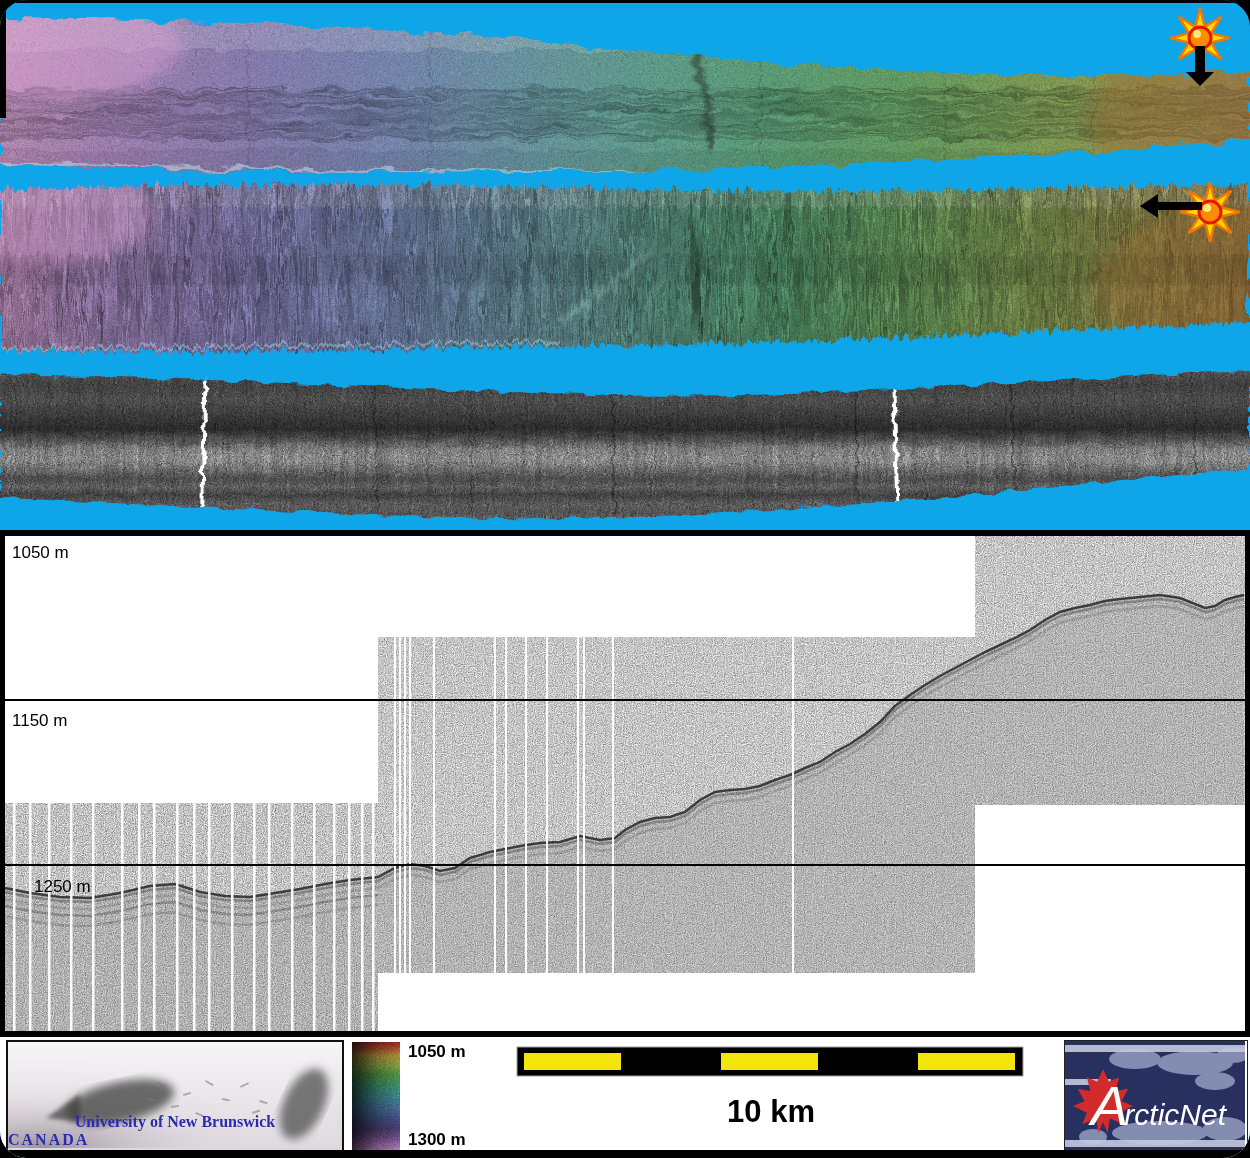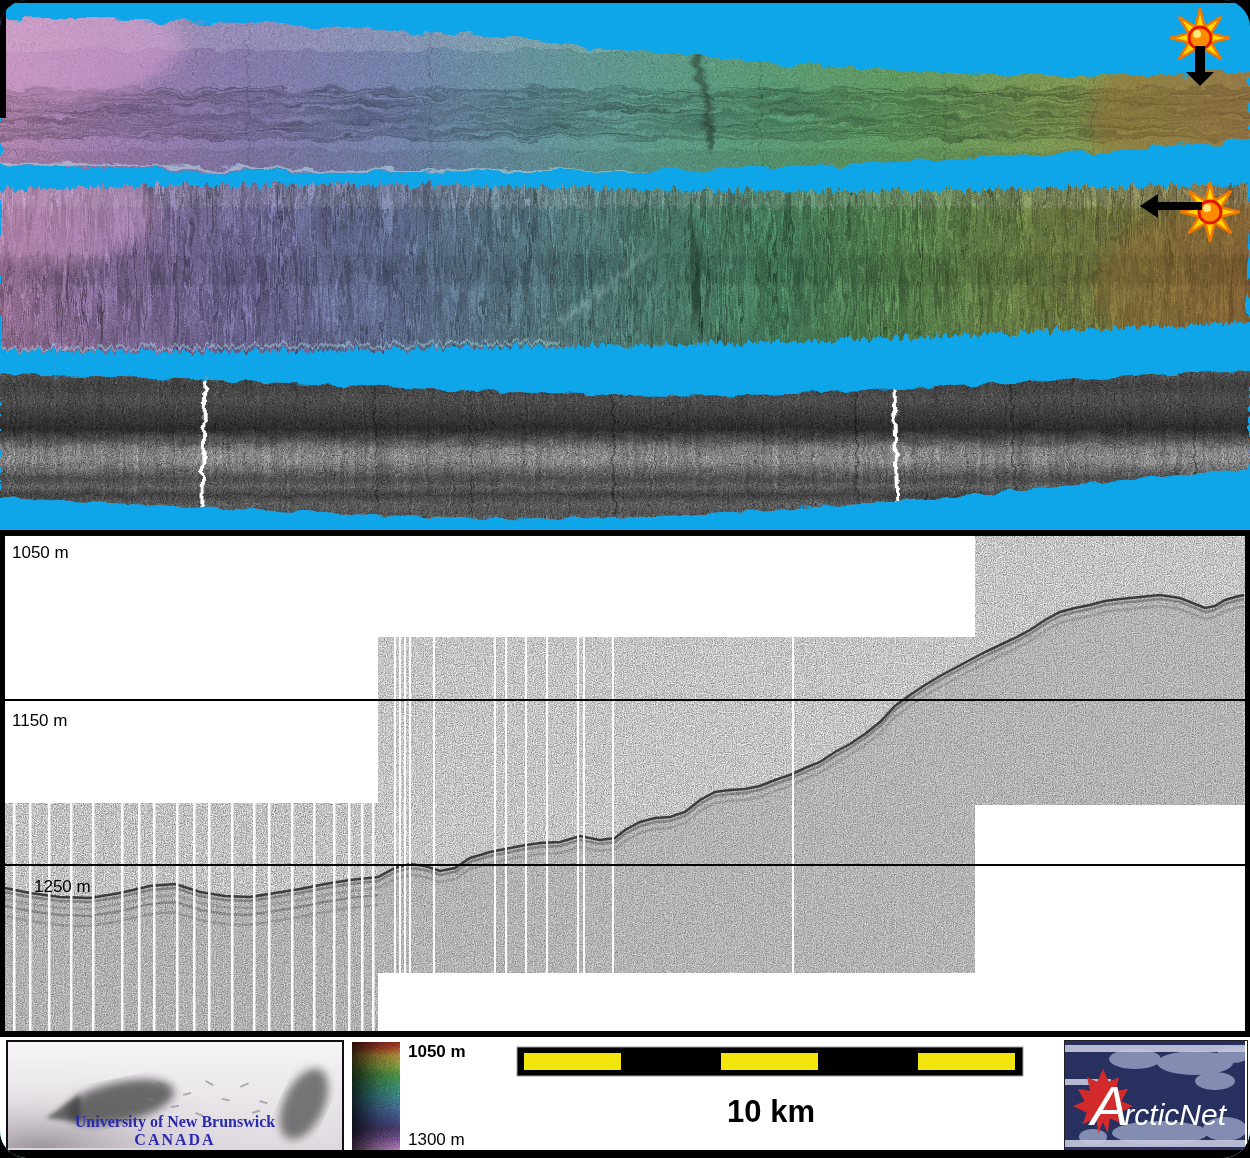--- a/index.html
+++ b/index.html
@@ -16,26 +16,26 @@
   
   .footer{top:1037px;left:0;width:1250px;height:121px;background:#fff;}
   .footer-bottom-bar{top:113px;left:0;width:1250px;height:8px;background:#000;position:absolute;}
   .omg-logo{position:absolute;top:3px;left:6px;width:334px;height:110px;border:2px solid #101010;
             background:linear-gradient(#f6f4f6,#dcd6dc);overflow:hidden;}
   .omg-title{position:absolute;top:1px;left:0;width:100%;text-align:center;
              font-family:"Liberation Serif",serif;font-style:italic;font-weight:bold;
              font-size:29px;color:#ab1620;white-space:nowrap;}
   .omg-univ{position:absolute;top:71px;left:0;width:100%;text-align:center;
             font-family:"Liberation Serif",serif;font-weight:bold;font-size:16px;color:#2b2bad;}
-  .omg-country{position:absolute;top:89px;left:0;width:100%;text-align:center;
+  .omg-country{position:absolute;top:89px;left:0;width:100%;text-align:left;
             font-family:"Liberation Serif",serif;font-weight:bold;font-size:16px;color:#2b2bad;
             letter-spacing:2px;}
   .cbar-wrap{position:absolute;top:5px;left:352px;width:130px;height:116px;}
   .cbar-top-label{position:absolute;top:0px;left:56px;font-weight:bold;font-size:17px;color:#000;}
-  .cbar-bottom-label{position:absolute;top:88px;left:56px;font-weight:normal;font-size:17px;color:#000;}
+  .cbar-bottom-label{position:absolute;top:88px;left:56px;font-weight:bold;font-size:17px;color:#000;}
   .scalebar-wrap{position:absolute;top:9px;left:516px;width:510px;height:90px;}
   .scalebar-label{position:absolute;top:48px;left:0;width:510px;text-align:center;
                   font-weight:bold;font-size:31px;color:#000;}
   .arcticnet-logo{position:absolute;top:3px;left:1064px;width:182px;height:112px;border:1px solid #222;
                   overflow:hidden;text-align:center;}
 </style>
 </head>
 <body>
 
 <div class="canvas">

